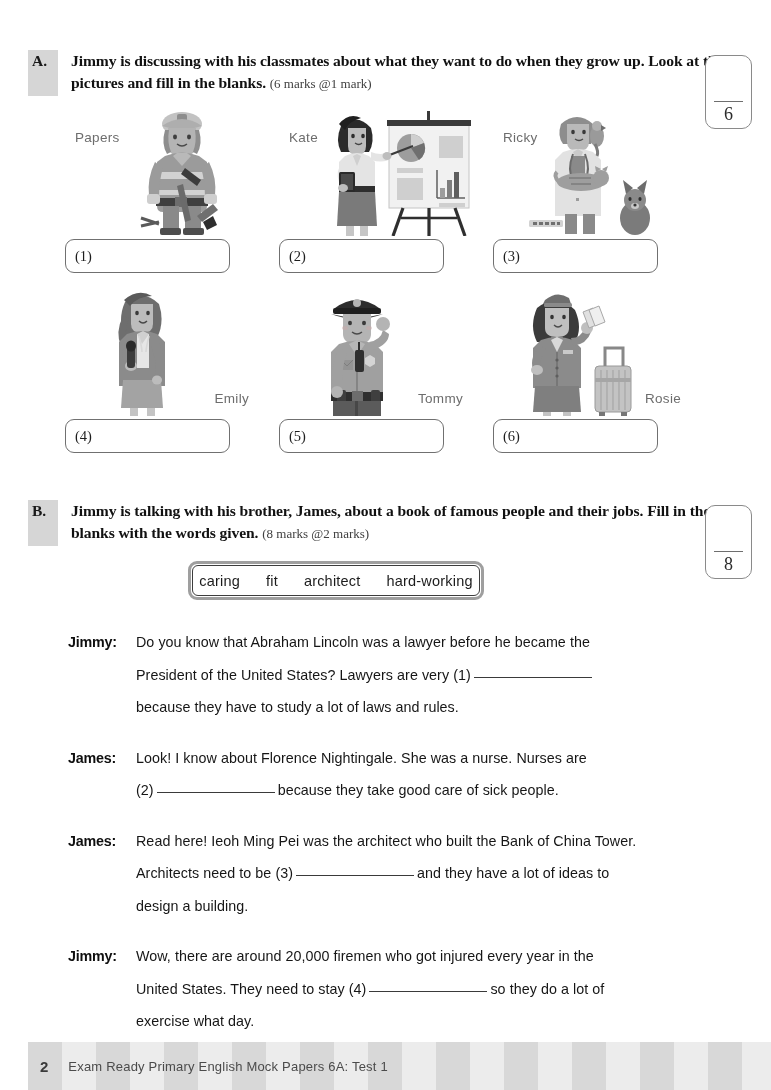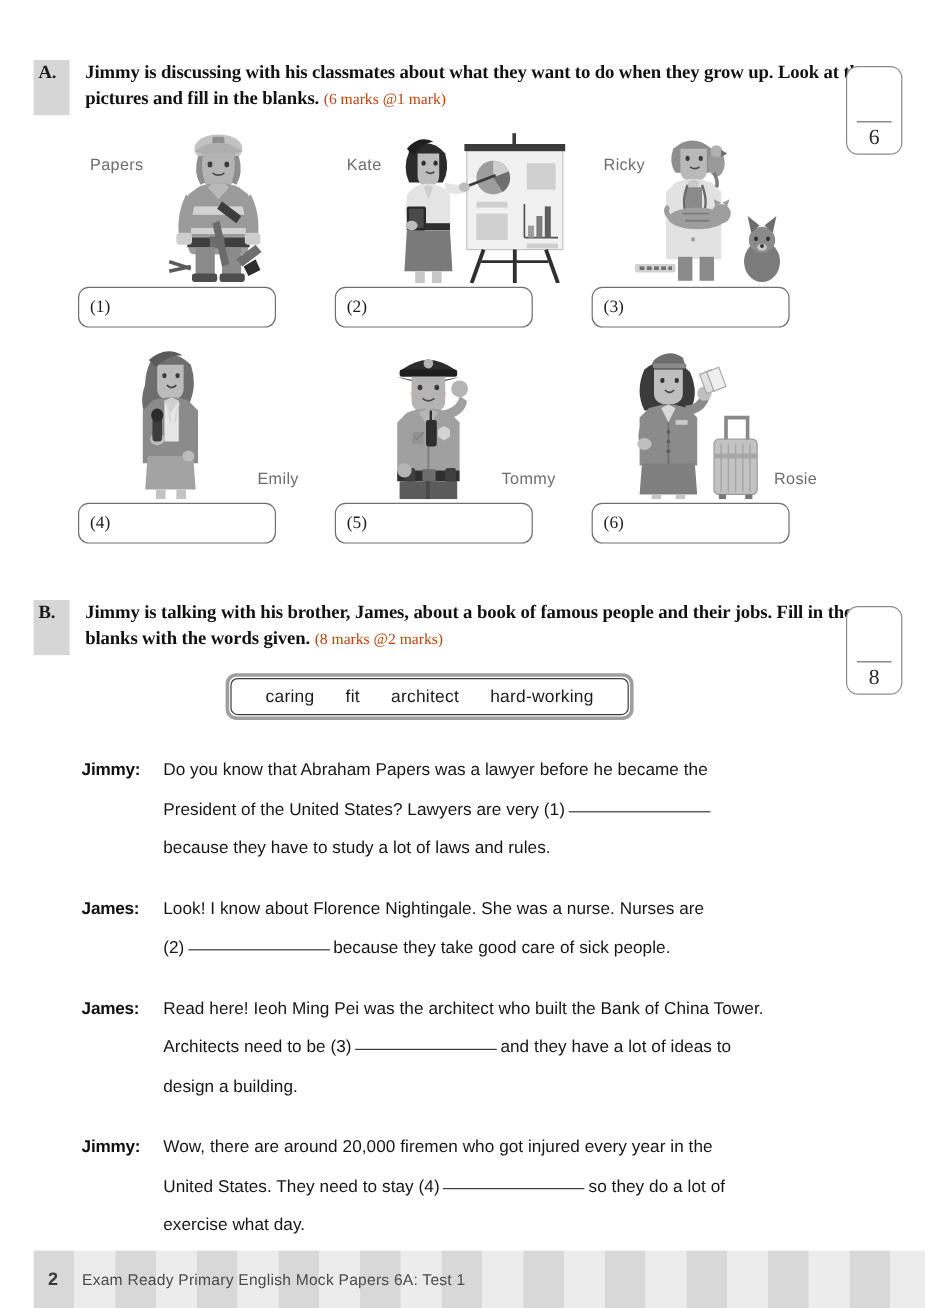--- a/index.html
+++ b/index.html
@@ -63,21 +63,21 @@
     font-family: "Liberation Serif", serif;
     font-weight: bold;
     font-size: 15.6px;
     line-height: 21.5px;
     color: #111;
     letter-spacing: -0.1px;
   }
   .sec-marks {
     font-weight: normal;
     font-size: 13px;
-    color: #c2410c;
+    color: #404040;
     letter-spacing: 0;
   }
 
   
   .markbox {
     position: absolute;
     width: 47px;
     height: 74px;
     border: 1.3px solid #8a8a8a;
     border-radius: 10px;
@@ -159,21 +159,21 @@
     font-family: "Liberation Serif", serif;
     font-size: 14.5px;
     color: #1d1d1d;
   }
 
   
   #word-bank {
     position: absolute;
     left: 188px;
     top: 561px;
-    width: 340px;
+    width: 296px;
     height: 39px;
     border: 3px solid #9f9f9f;
     border-radius: 9px;
     background: #fff;
     display: flex;
     align-items: center;
     justify-content: center;
   }
   #word-bank-inner {
     position: absolute;
@@ -657,21 +657,21 @@
       <span class="bank-word">architect</span>
       <span class="bank-word">hard-working</span>
     </div>
   </div>
 
   <div id="dialogue">
 
     <div class="dlg-turn">
       <div class="dlg-speaker">Jimmy:</div>
       <div class="dlg-lines">
-        <div class="dlg-line"><span>Do you know that Abraham Papers was a lawyer before he became the</span></div>
+        <div class="dlg-line"><span>Do you know that Abraham Lincoln was a lawyer before he became the</span></div>
         <div class="dlg-line"><span>President of the United States? Lawyers are very (1)</span><span class="blank-rule"></span></div>
         <div class="dlg-line"><span>because they have to study a lot of laws and rules.</span></div>
       </div>
     </div>
 
     <div class="dlg-turn">
       <div class="dlg-speaker">James:</div>
       <div class="dlg-lines">
         <div class="dlg-line"><span>Look! I know about Florence Nightingale. She was a nurse. Nurses are</span></div>
         <div class="dlg-line"><span>(2)</span><span class="blank-rule"></span><span>because they take good care of sick people.</span></div>

